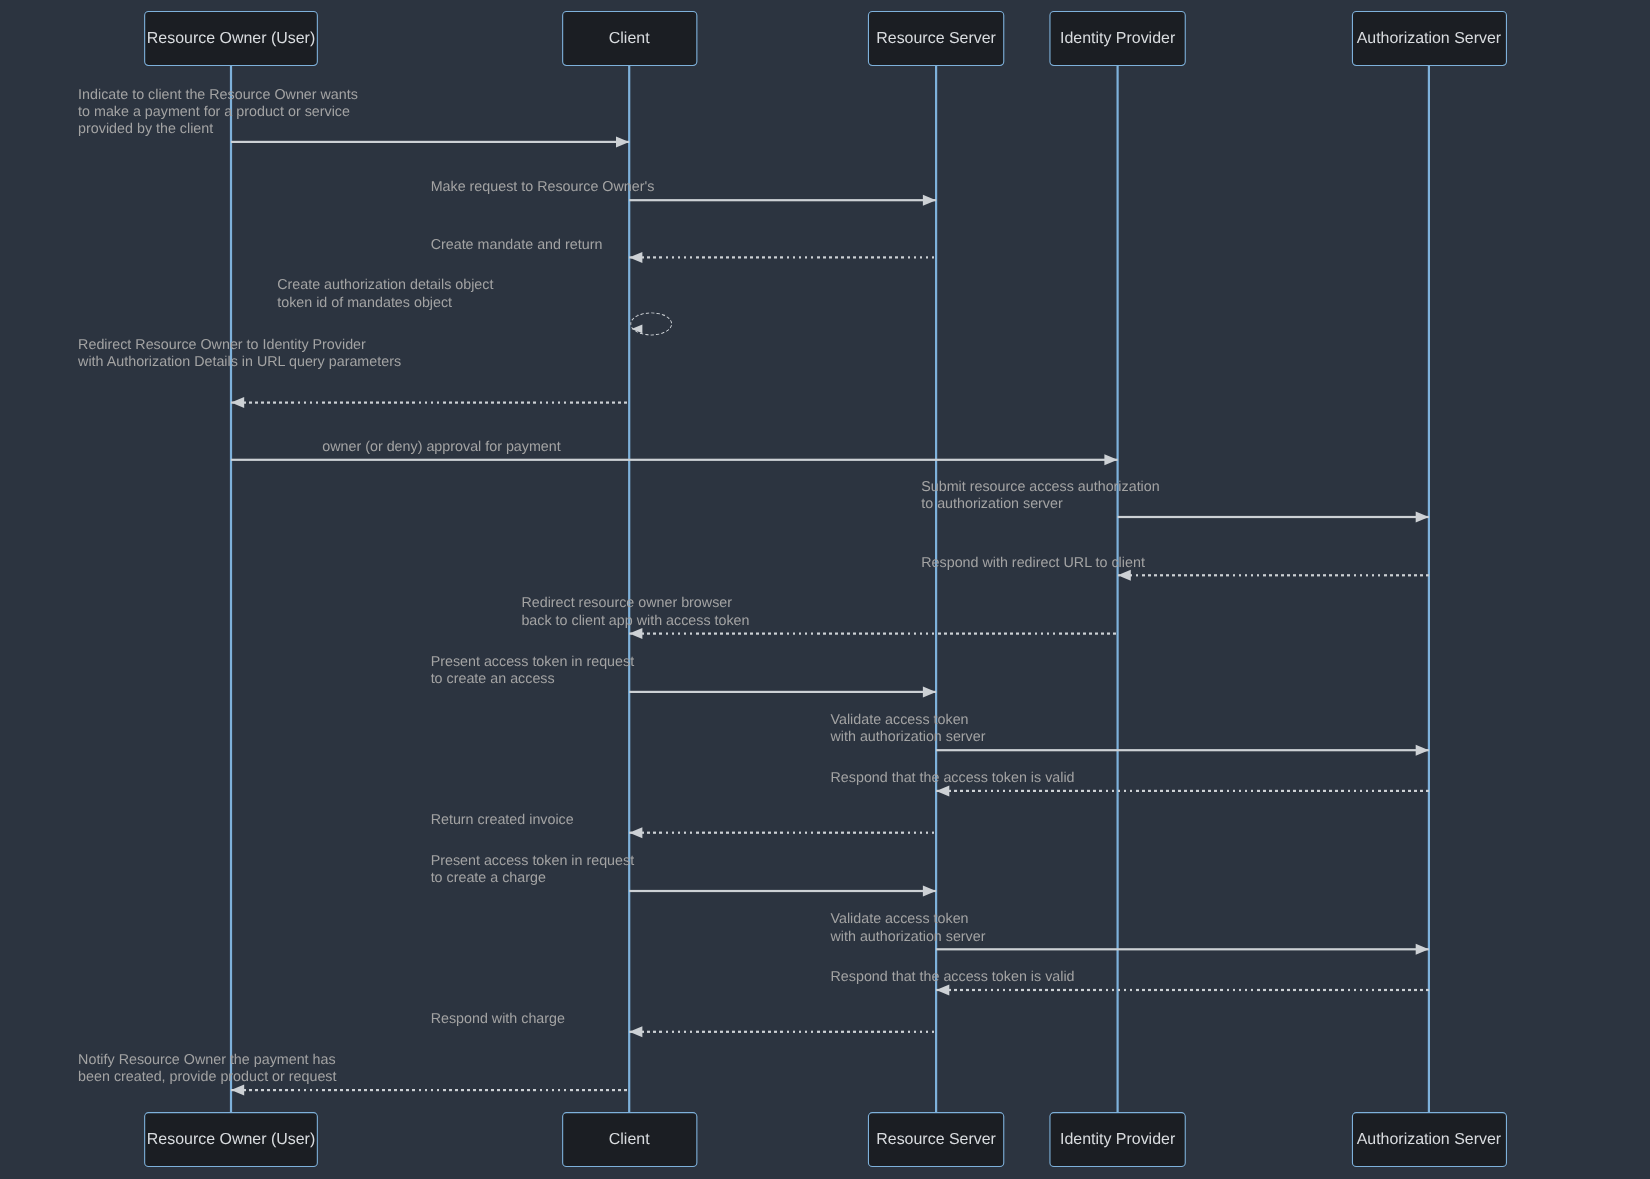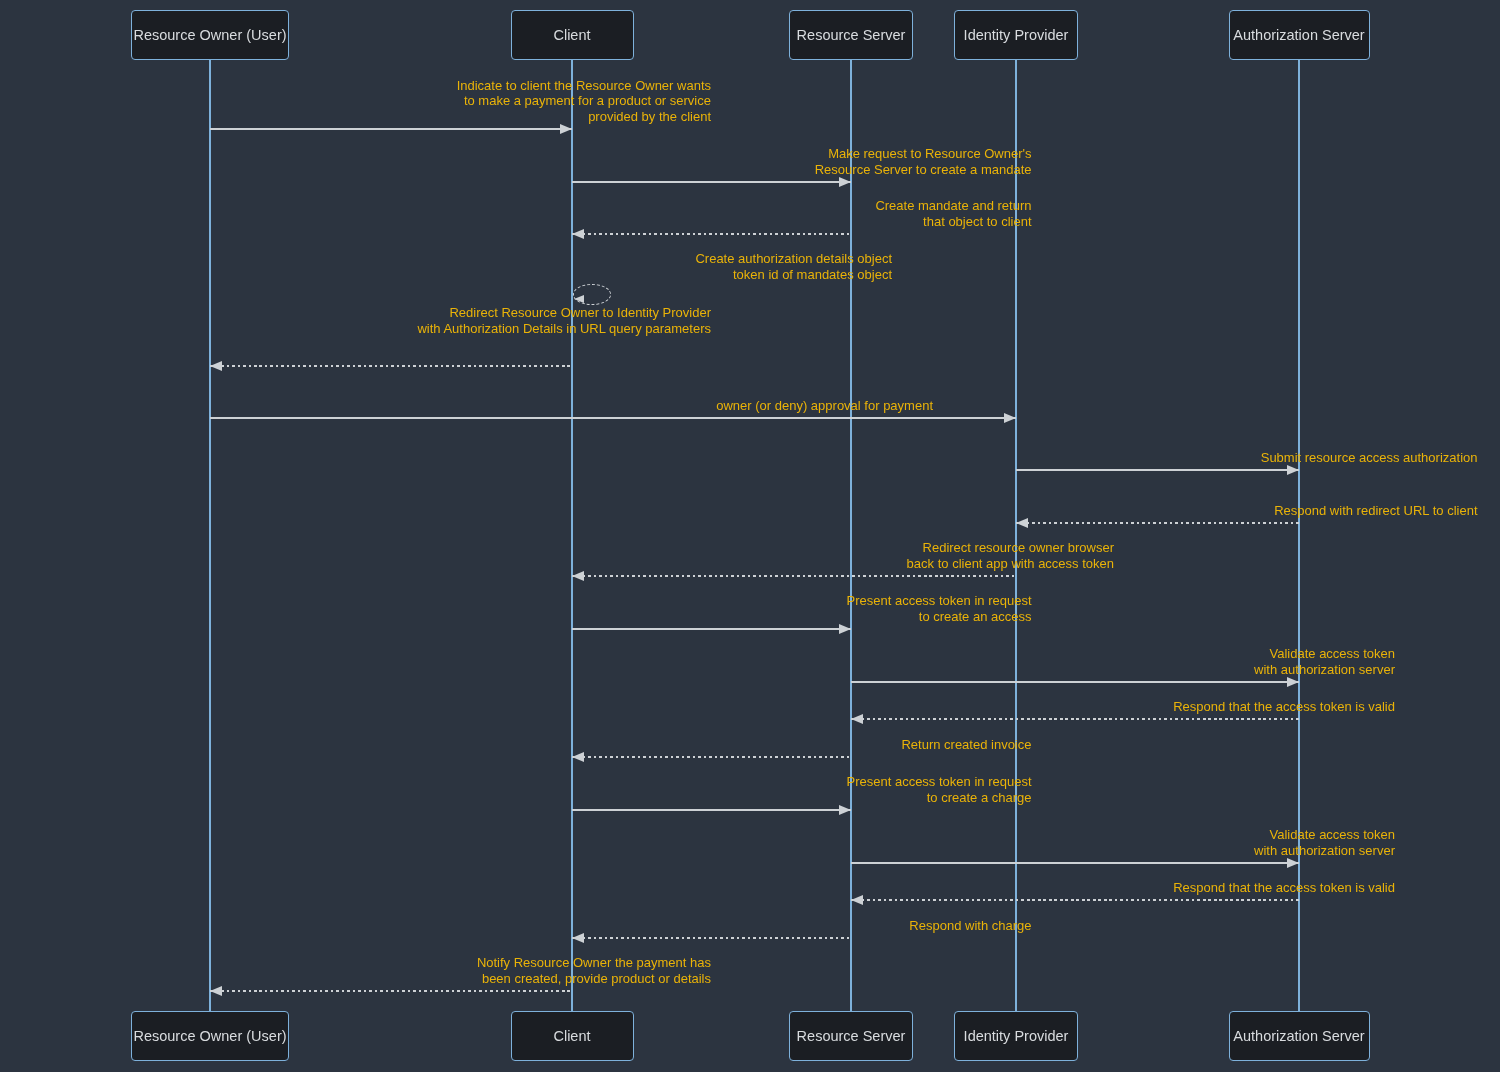--- a/index.html
+++ b/index.html
@@ -10,22 +10,22 @@
   }
   .actor-box {
     position:absolute; box-sizing:border-box;
     background:#1b1e23; border:1.5px solid #7eb1db; border-radius:4px;
     display:flex; align-items:center; justify-content:center;
     color:#d9dcdf; font-size:14.5px; white-space:nowrap;
   }
   .actor-label { pointer-events:none; }
   .lifeline { position:absolute; width:2px; background:#7eb1db; }
   .msg-label {
-    position:absolute; width:640px; text-align:right;
-    color:#eab308; font-size:13px; line-height:15.5px; white-space:nowrap;margin-top:12px;
+    position:absolute; width:640px; text-align:left;
+    color:#a3a3a3; font-size:13px; line-height:15.5px; white-space:nowrap;margin-top:12px;
   }
   .msg-line { position:absolute; height:2px; }
   .msg-line.solid { background:#cdd1d5; }
   .msg-line.dashed {
     background:repeating-linear-gradient(90deg,#cdd1d5 0 2.5px,transparent 2.5px 5.5px);
   }
   .arrowhead { position:absolute; width:0; height:0; }
   .arrowhead.right {
     border-left:12px solid #cdd1d5;
     border-top:5px solid transparent; border-bottom:5px solid transparent;
@@ -82,27 +82,25 @@
     <div class="arrowhead right" style="left: 560px; top: 124px;"></div>
     <div class="msg-label" style="left: 71px; bottom: 948px;">
       <div>Indicate to client the Resource Owner wants</div>
       <div>to make a payment for a product or service</div>
       <div>provided by the client</div>
     </div>
     <div class="msg-line solid" style="left: 572px; top: 181px; width: 279px;"></div>
     <div class="arrowhead right" style="left: 839px; top: 177px;"></div>
     <div class="msg-label" style="left: 391.5px; bottom: 895px;">
       <div>Make request to Resource Owner's</div>
-      <div>Resource Server to create a mandate</div>
     </div>
     <div class="msg-line dashed" style="left: 572px; top: 233px; width: 279px;"></div>
     <div class="arrowhead left" style="left: 572px; top: 229px;"></div>
     <div class="msg-label" style="left: 391.5px; bottom: 843px;">
       <div>Create mandate and return</div>
-      <div>that object to client</div>
     </div>
     <div class="self-loop" style="left: 573px; top: 284px; width: 38px; height: 21px;"></div>
     <div class="arrowhead left" style="left: 574px; top: 295px; border-right-width: 10px; border-top-width: 4px; border-bottom-width: 4px;"></div>
     <div class="msg-label" style="left: 252px; bottom: 790px;">
       <div>Create authorization details object</div>
       <div>token id of mandates object</div>
     </div>
     <div class="msg-line dashed" style="left: 210px; top: 365px; width: 362px;"></div>
     <div class="arrowhead left" style="left: 210px; top: 361px;"></div>
     <div class="msg-label" style="left: 71px; bottom: 736px;">
@@ -111,20 +109,21 @@
     </div>
     <div class="msg-line solid" style="left: 210px; top: 417px; width: 806px;"></div>
     <div class="arrowhead right" style="left: 1004px; top: 413px;"></div>
     <div class="msg-label" style="left: 293px; bottom: 659px;">
       <div>owner (or deny) approval for payment</div>
     </div>
     <div class="msg-line solid" style="left: 1016px; top: 469px; width: 283px;"></div>
     <div class="arrowhead right" style="left: 1287px; top: 465px;"></div>
     <div class="msg-label" style="left: 837.5px; bottom: 607px;">
       <div>Submit resource access authorization</div>
+      <div>to authorization server</div>
     </div>
     <div class="msg-line dashed" style="left: 1016px; top: 522px; width: 283px;"></div>
     <div class="arrowhead left" style="left: 1016px; top: 518px;"></div>
     <div class="msg-label" style="left: 837.5px; bottom: 554px;">
       <div>Respond with redirect URL to client</div>
     </div>
     <div class="msg-line dashed" style="left: 572px; top: 575px; width: 444px;"></div>
     <div class="arrowhead left" style="left: 572px; top: 571px;"></div>
     <div class="msg-label" style="left: 474px; bottom: 501px;">
       <div>Redirect resource owner browser</div>
@@ -171,15 +170,15 @@
     </div>
     <div class="msg-line dashed" style="left: 572px; top: 937px; width: 279px;"></div>
     <div class="arrowhead left" style="left: 572px; top: 933px;"></div>
     <div class="msg-label" style="left: 391.5px; bottom: 139px;">
       <div>Respond with charge</div>
     </div>
     <div class="msg-line dashed" style="left: 210px; top: 990px; width: 362px;"></div>
     <div class="arrowhead left" style="left: 210px; top: 986px;"></div>
     <div class="msg-label" style="left: 71px; bottom: 86px;">
       <div>Notify Resource Owner the payment has</div>
-      <div>been created, provide product or details</div>
+      <div>been created, provide product or request</div>
     </div>
   </div>
 
 </body></html>

